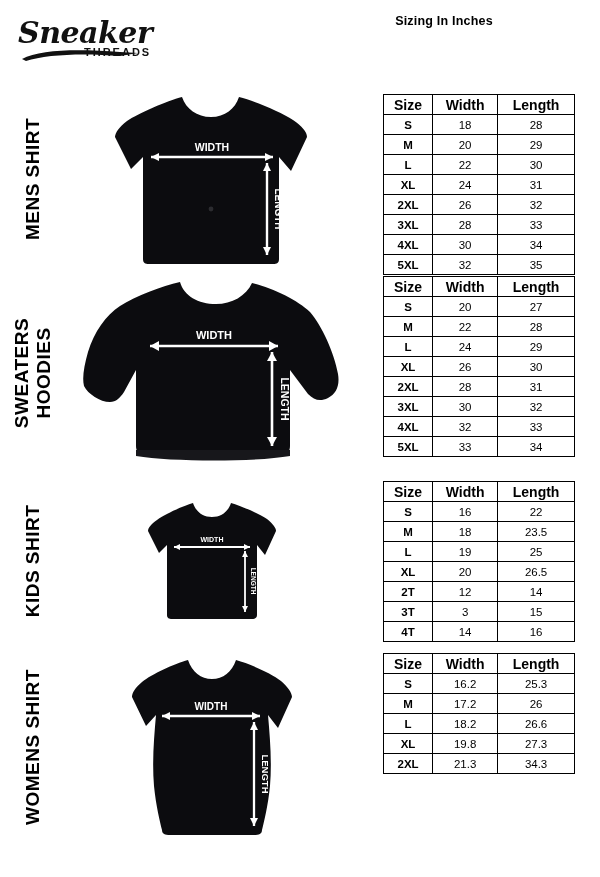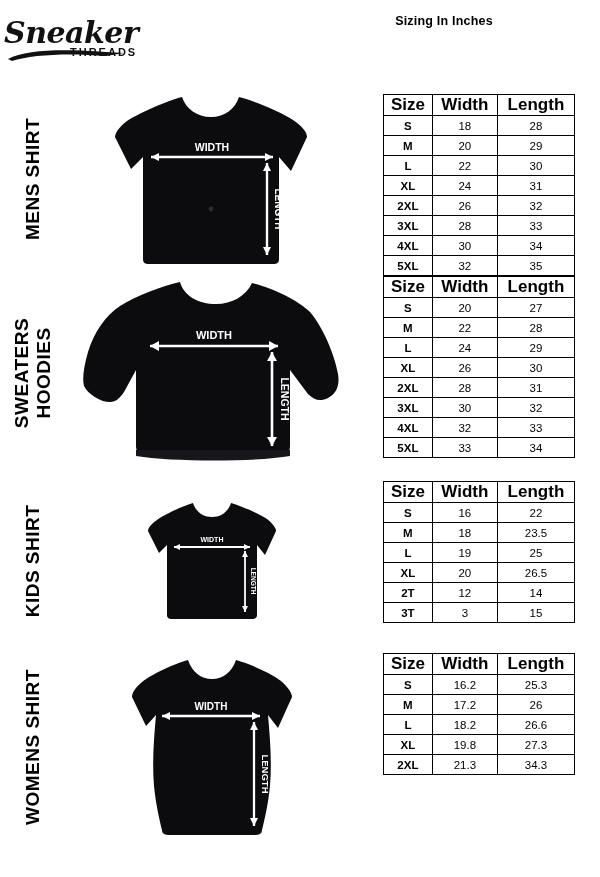--- a/index.html
+++ b/index.html
@@ -25,21 +25,21 @@
   
   .header {
     height: 88px;
     display: flex;
     align-items: flex-start;
     padding-top: 6px;
     box-sizing: border-box;
   }
   .logo-block {
     width: 300px;
-    padding-left: 4px;
+    padding-left: 18px;
     box-sizing: border-box;
     padding-top: 12px;
   }
   .logo-wrap {
     position: relative;
     width: 180px;
     height: 56px;
   }
   .logo-script {
     font-family: "DejaVu Serif", serif;
@@ -136,21 +136,21 @@
   table.size-table th,
   table.size-table td {
     border: 1px solid #000;
     text-align: center;
     font-size: 11.5px;
     height: 19px;
     padding: 0 2px;
   }
   table.size-table th {
     font-weight: bold;
-    font-size: 17px;
+    font-size: 14px;
   }
   table.size-table td.sz {
     font-weight: bold;
   }
 
   
   .garment {
     display: block;
   }
   .arrow-label {
@@ -396,20 +396,25 @@
           <tr>
               <td class="sz">2T</td>
               <td>12</td>
               <td>14</td>
             </tr>
           <tr>
               <td class="sz">3T</td>
               <td>3</td>
               <td>15</td>
             </tr>
+          <tr>
+              <td class="sz">4T</td>
+              <td>14</td>
+              <td>16</td>
+            </tr>
         </tbody>
       </table>
     </div>
   </div>
 
   <div class="row" style="height:200px;">
     <div class="row-label">
       <div class="vtext"><span>WOMENS SHIRT</span></div>
     </div>
     <div class="row-art">

